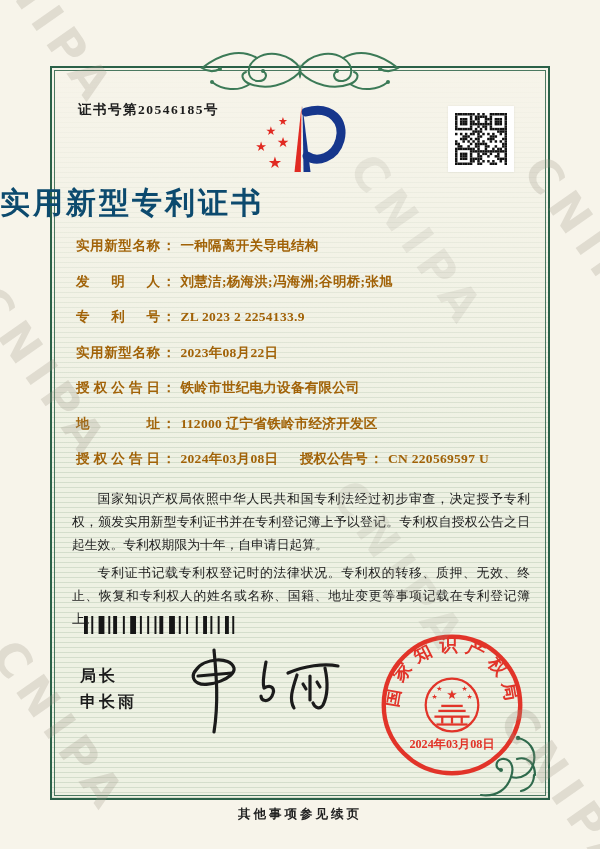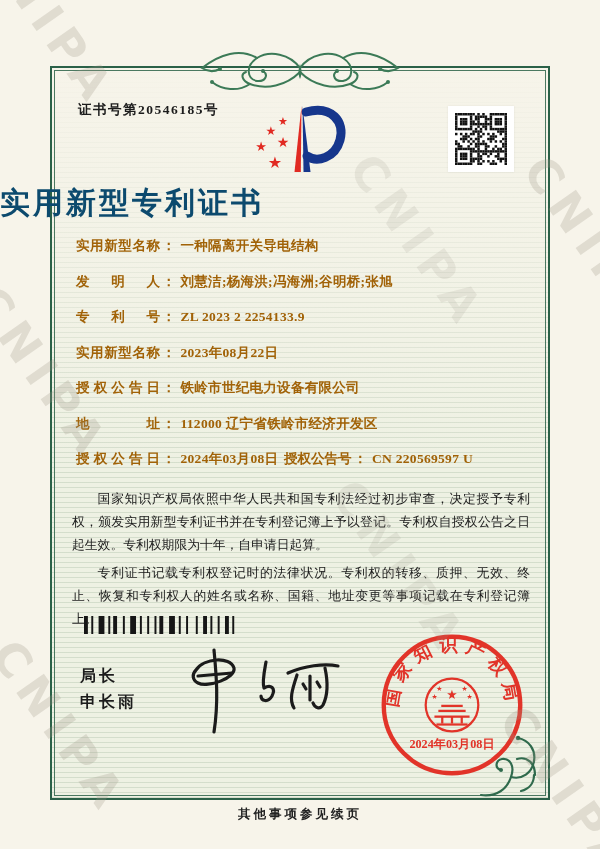--- a/index.html
+++ b/index.html
@@ -33,21 +33,21 @@
 
   .title{position:absolute;left:0;right:0;top:183px;
     font-size:30px;font-weight:700;letter-spacing:3px;color:#0c4a6e;}
 
   .fields{position:absolute;left:76px;top:237px;width:452px;}
   .frow{position:relative;display:flex;align-items:baseline;height:35.5px;
     font-size:13.5px;font-weight:600;color:#a16207;}
   .flabel{display:inline-block;width:84px;text-align:justify;text-align-last:justify;}
   .fcolon{margin:0 5px 0 2px;}
   .fvalue{letter-spacing:0.3px;}
-  .grant{position:absolute;left:208px;top:0;display:flex;align-items:baseline;}
+  .grant{position:absolute;left:224px;top:0;display:flex;align-items:baseline;}
 
   .paras{position:absolute;left:72px;top:488px;width:458px;}
   .paras p{margin:0 0 6px 0;font-size:12.8px;line-height:1.78;text-align:justify;
     text-indent:2em;font-weight:500;color:#1b1b1b;}
 
   .barcode{position:absolute;left:84px;top:616px;width:158px;height:18px;}
   .barcode svg{width:100%;height:100%;}
 
   .director{position:absolute;left:80px;top:663px;font-size:16px;font-weight:700;
     letter-spacing:3px;line-height:26px;}

